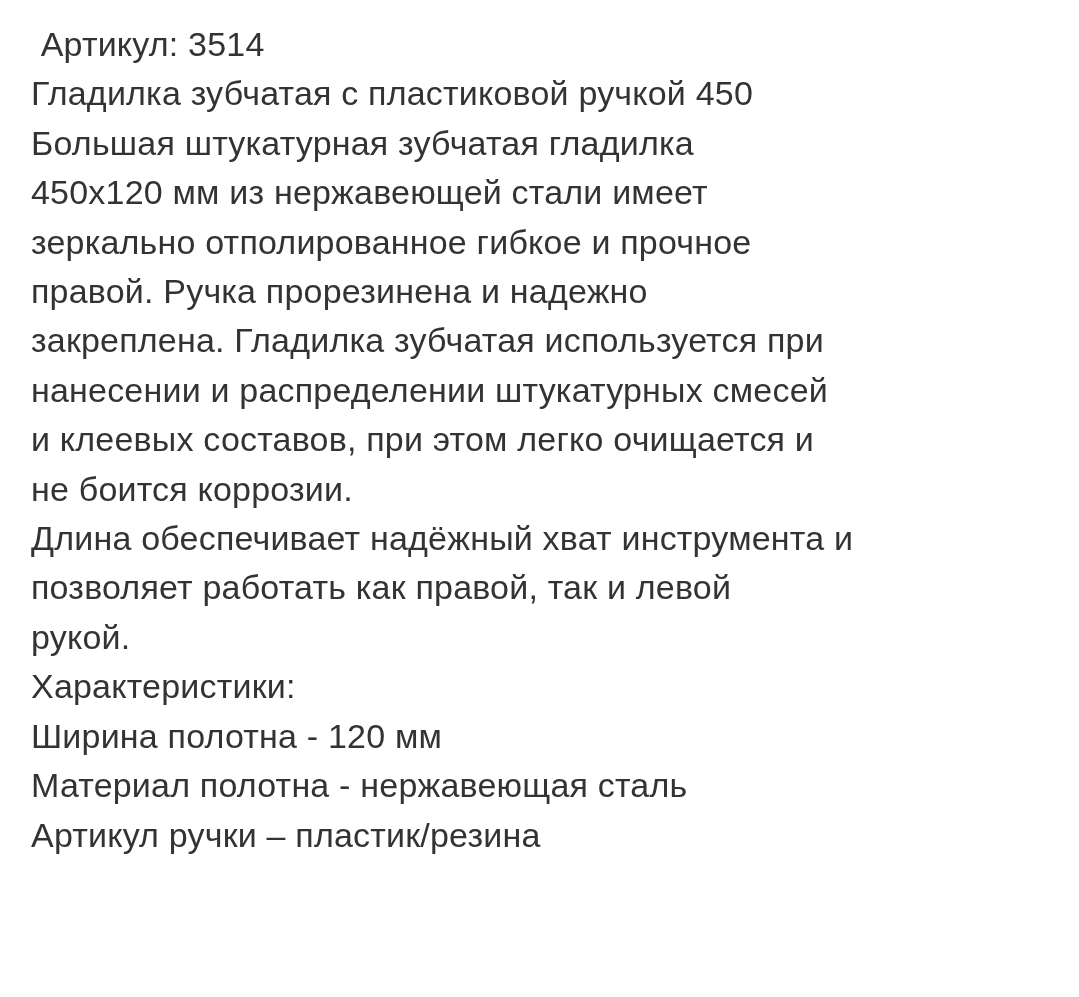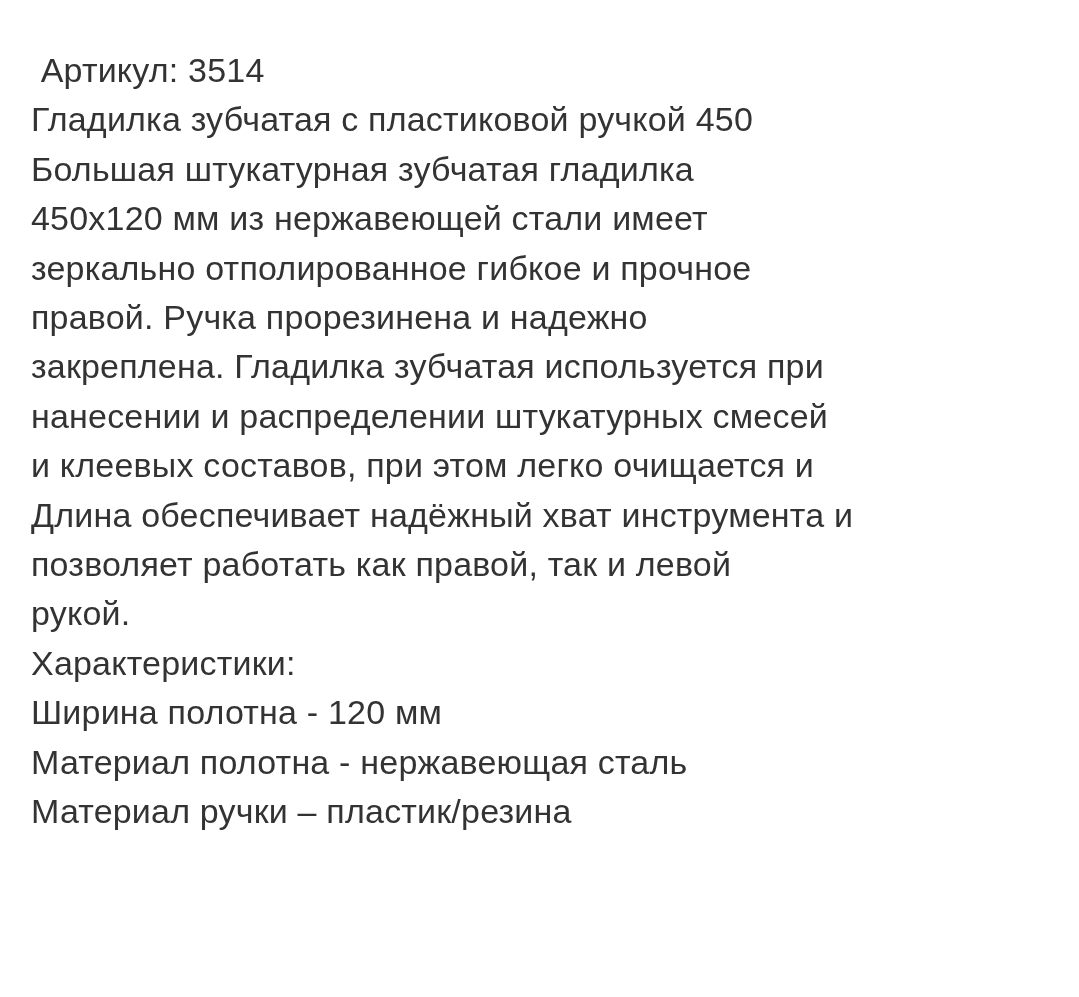--- a/index.html
+++ b/index.html
@@ -14,42 +14,42 @@
     box-sizing: border-box;
     overflow: hidden;
   }
   .description {
     padding: 20px 24px 0 31px;
     font-family: "Liberation Sans", "DejaVu Sans", sans-serif;
     font-size: 34px;
     line-height: 49.4px;
     color: #333333;
     font-weight: 400;
-    margin-top: 26px;
   }
   .line {
     white-space: pre-wrap;       
     letter-spacing: 0.2px;
   }
 </style>
 </head>
 <body>
 
 <div class="page">
   <div class="description">
     <div class="line"> Артикул: 3514</div>
     <div class="line">Гладилка зубчатая с пластиковой ручкой 450</div>
     <div class="line">Большая штукатурная зубчатая гладилка</div>
     <div class="line">450х120 мм из нержавеющей стали имеет</div>
     <div class="line">зеркально отполированное гибкое и прочное</div>
     <div class="line">правой. Ручка прорезинена и надежно</div>
     <div class="line">закреплена. Гладилка зубчатая используется при</div>
     <div class="line">нанесении и распределении штукатурных смесей</div>
     <div class="line">и клеевых составов, при этом легко очищается и</div>
+    <div class="line">не боится коррозии.</div>
     <div class="line">Длина обеспечивает надёжный хват инструмента и</div>
     <div class="line">позволяет работать как правой, так и левой</div>
     <div class="line">рукой.</div>
     <div class="line">Характеристики:</div>
     <div class="line">Ширина полотна - 120 мм</div>
     <div class="line">Материал полотна - нержавеющая сталь</div>
-    <div class="line">Материал ручки – пластик/резина</div>
+    <div class="line">Артикул ручки – пластик/резина</div>
   </div>
 </div>
 
 </body></html>

